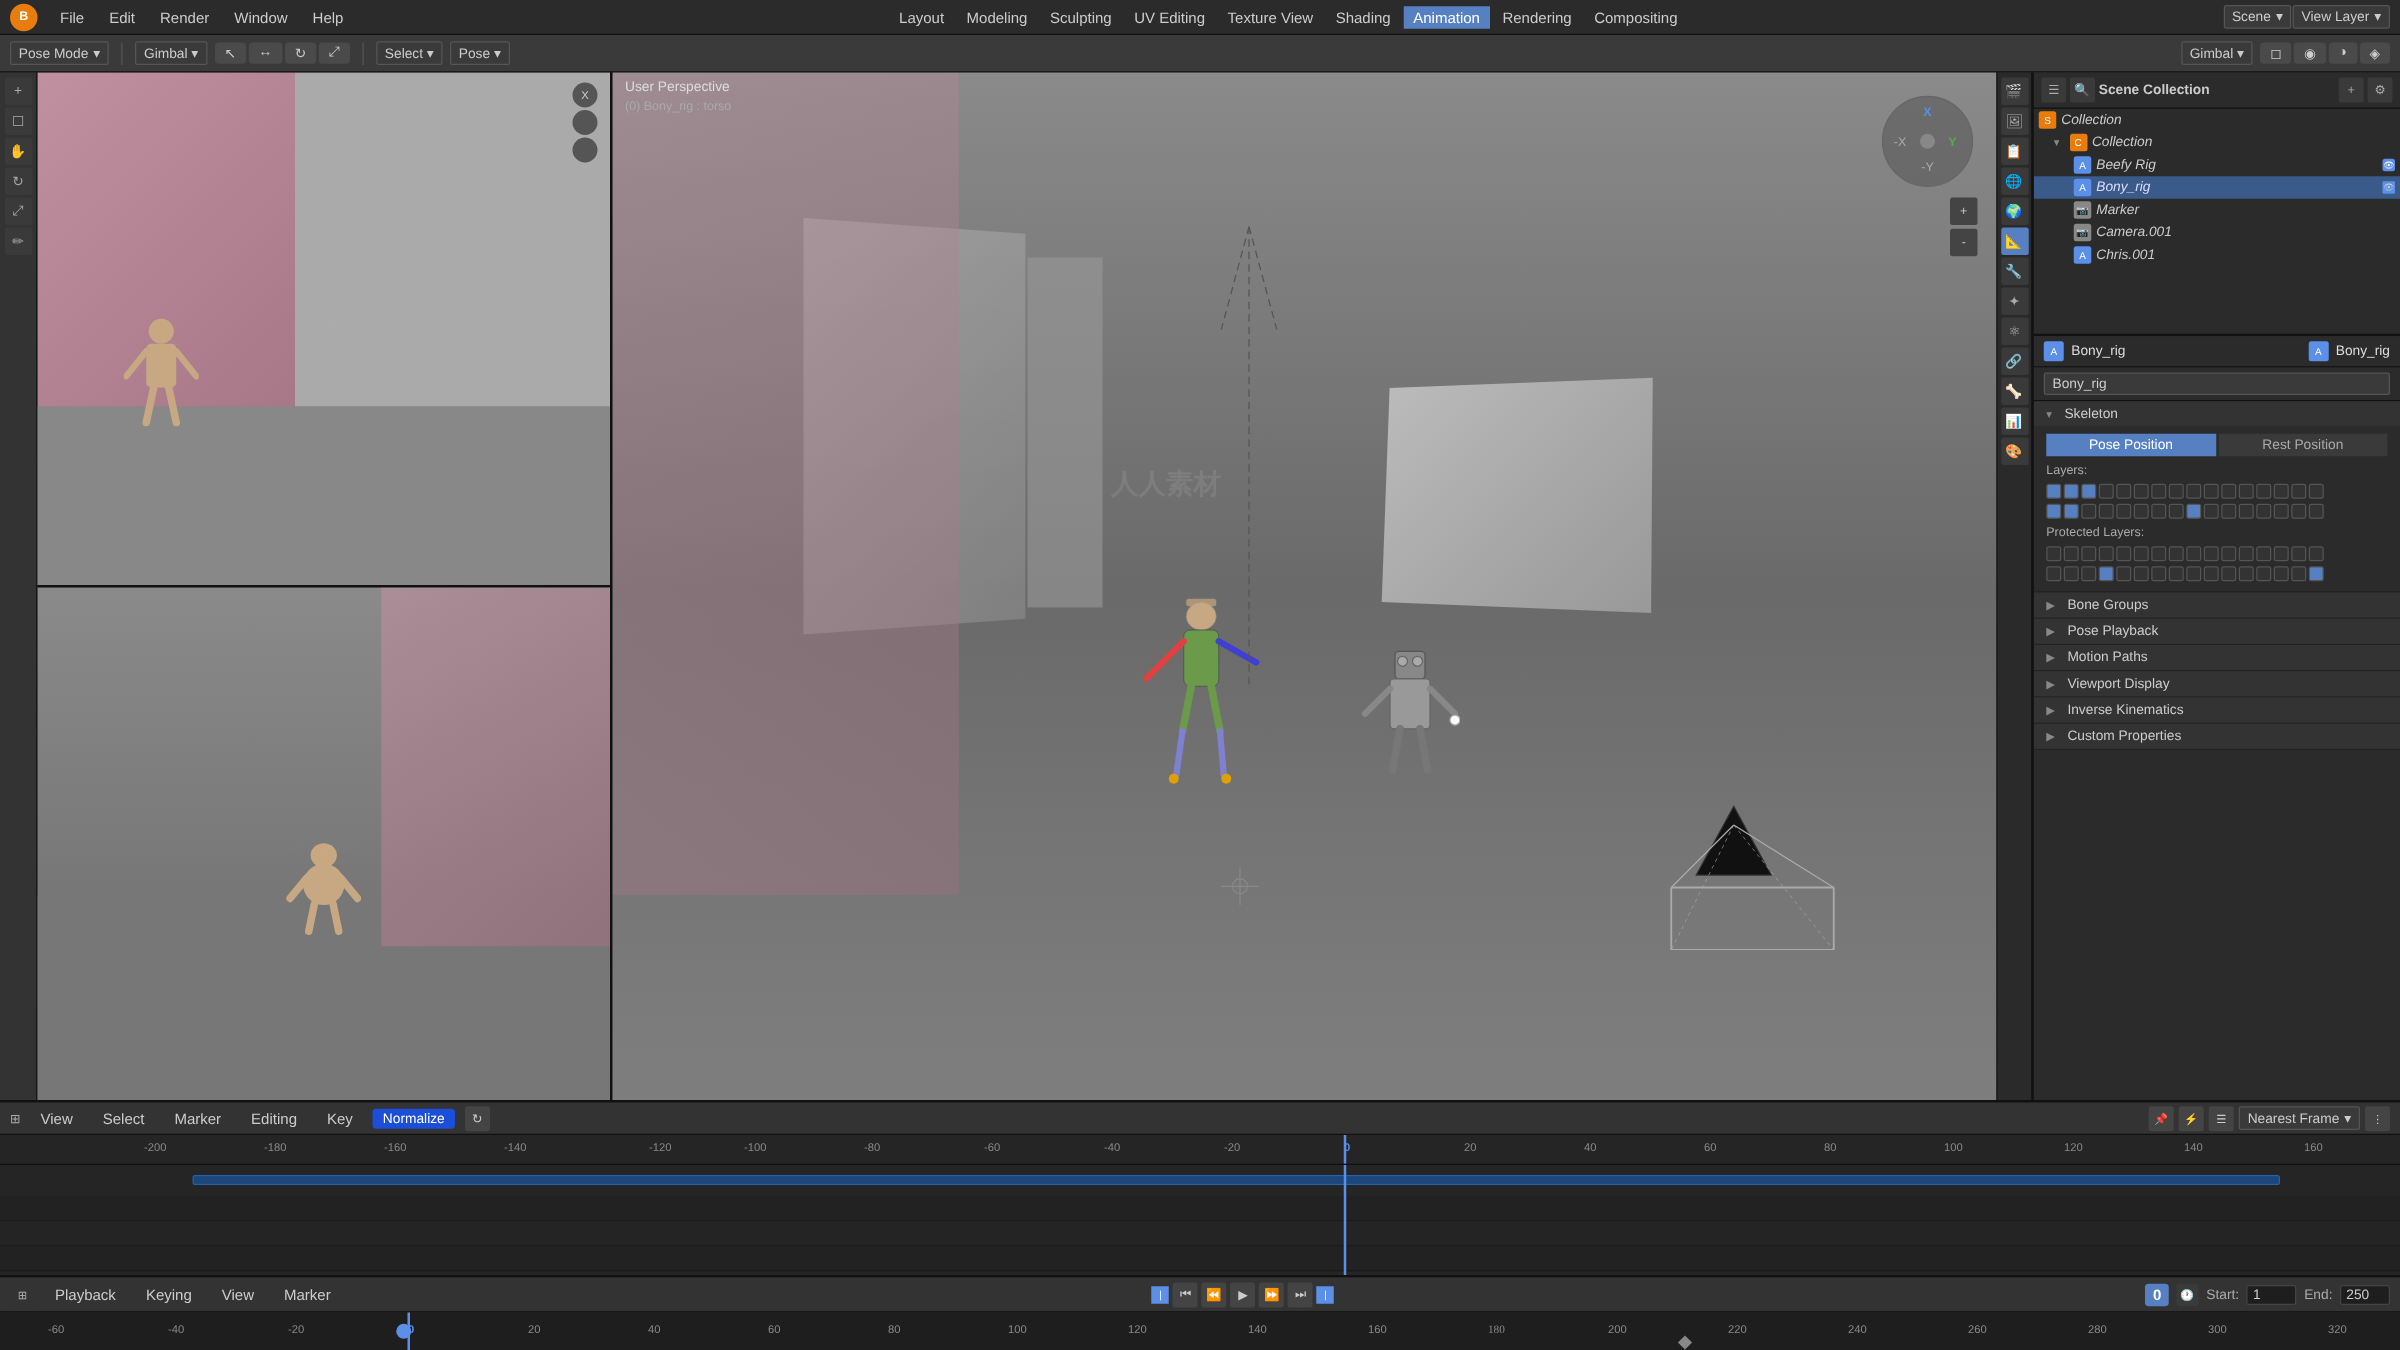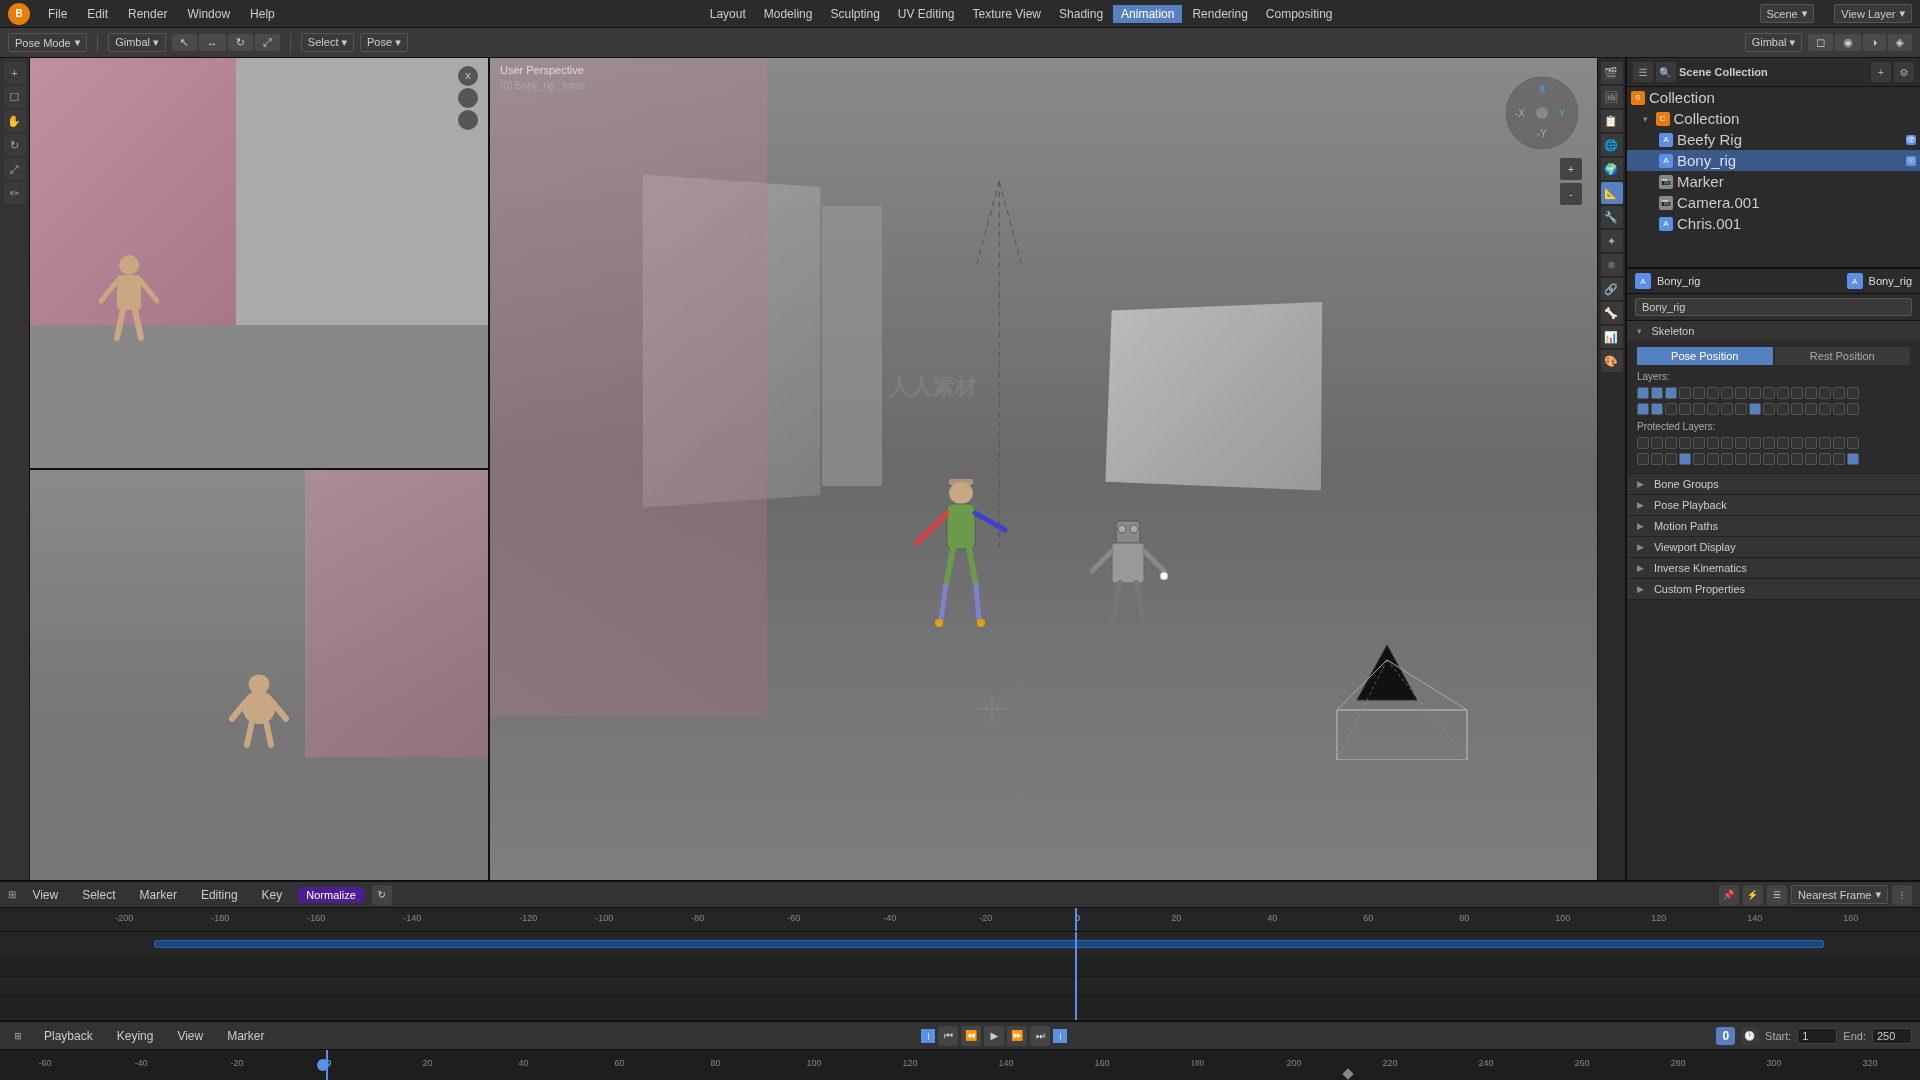--- a/index.html
+++ b/index.html
@@ -36,21 +36,21 @@
       color: white; font-weight: bold; font-size: 10px;
     }
     .menu-item {
       padding: 2px 8px;
       color: #ccc;
       font-size: 12px;
       cursor: pointer;
     }
     .menu-item.active { background: #5680c2; color: white; }
     .menu-right {
-      display: flex; align-items: center; gap: 20px; color: #ccc; font-size: 11px;
+      display: flex; align-items: center; gap: 1px; color: #ccc; font-size: 11px;
     }
 
     
     #toolbar {
       width: 100%;
       height: 30px;
       background: #3a3a3a;
       display: flex;
       align-items: center;
       padding: 0 8px;
@@ -198,21 +198,21 @@
       cursor: pointer;
     }
     .ci-icon {
       width: 14px; height: 14px;
       background: #888;
       border-radius: 2px;
       font-size: 8px;
       display: flex; align-items: center; justify-content: center;
       color: #fff;
     }
-    .ci-label { font-size: 15px; color: #ccc; }
+    .ci-label { font-size: 11px; color: #ccc; font-style: italic; }
 
     
     .layer-dots {
       display: flex;
       flex-wrap: wrap;
       gap: 2px;
       padding: 2px 0;
     }
     .layer-dot {
       width: 12px; height: 12px;
@@ -292,21 +292,21 @@
     
     .sep {
       width: 1px;
       height: 18px;
       background: #555;
       margin: 0 4px;
     }
 
     
     .normalize-btn {
-      background: #4c1d95;
+      background: #1d4ed8;
       padding: 2px 8px;
       border-radius: 3px;
       color: white;
       font-size: 11px;
       cursor: pointer;
       text-align: right;
     }
 
     
     .prop-icon-bar {

